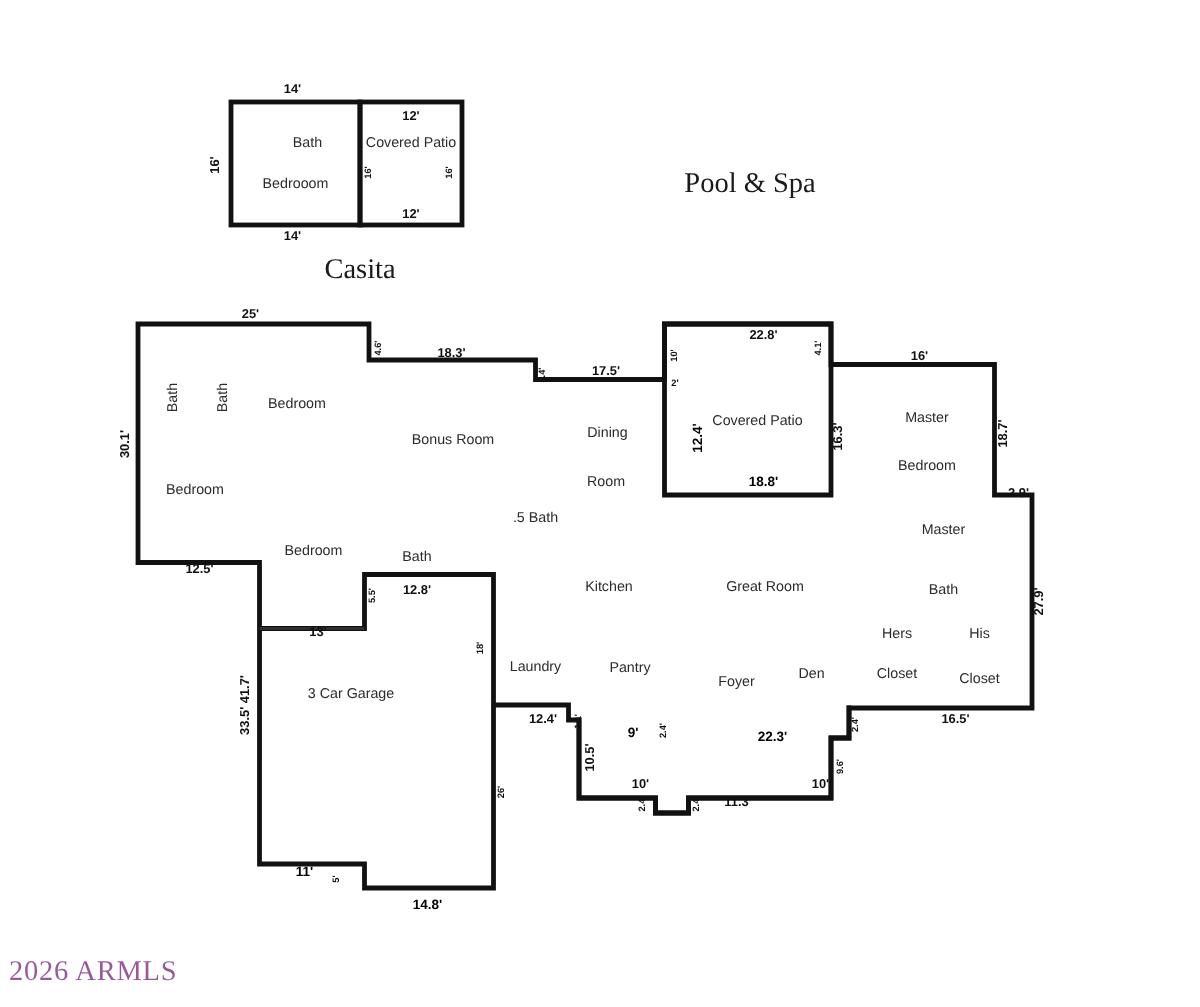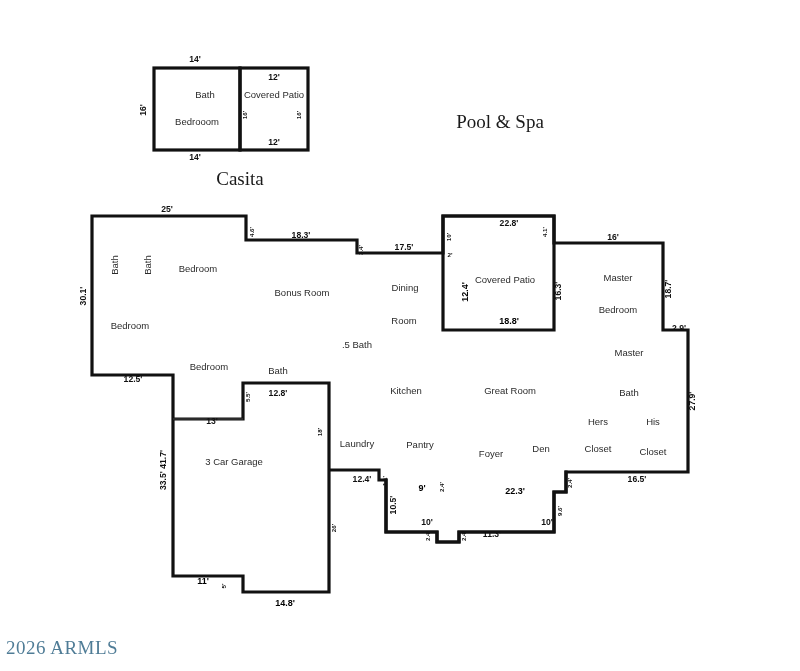--- a/index.html
+++ b/index.html
@@ -71,21 +71,21 @@
     font-size: 19px;
     fill: #1a1a1a;
     text-anchor: middle;
   }
   .watermark {
     position: absolute;
     left: 6px;
     bottom: 12px;
     font-family: "Liberation Serif", serif;
     font-size: 19px;
-    color: #0c4a6e;
+    color: #701a75;
     opacity: 0.72;
     letter-spacing: 0.5px;
     user-select: none;
   }
 </style>
 </head>
 <body>
 
 <div id="floorplan-root">
 

